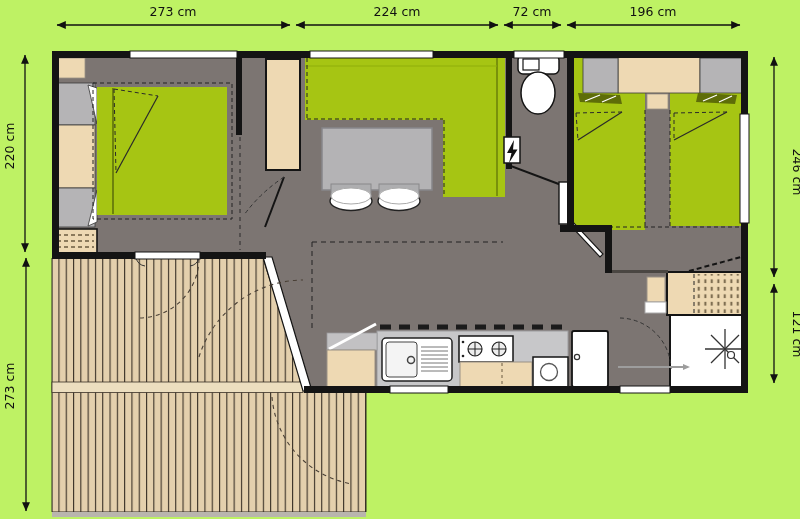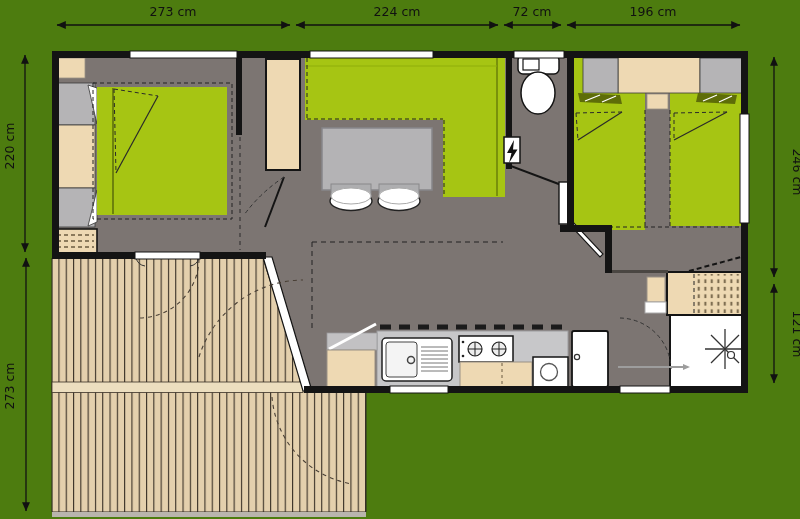--- a/index.html
+++ b/index.html
@@ -1,16 +1,16 @@
 <!DOCTYPE html>
 <html><head>
 <meta charset="utf-8">
 <style>
   html,body{margin:0;padding:0;background:#ffffff;}
-  .stage{position:relative;width:800px;height:519px;background:#4d7c0f;overflow:hidden;
+  .stage{position:relative;width:800px;height:519px;background:#bef264;overflow:hidden;
          font-family:"DejaVu Sans","Liberation Sans",sans-serif;}
   svg{position:absolute;left:0;top:0;}
   text{font-family:"DejaVu Sans","Liberation Sans",sans-serif;font-size:12.5px;fill:#111;}
 </style>
 </head>
 <body>
 
 <div class="stage">
 <svg width="800" height="519" viewBox="0 0 800 519">
   <defs>

